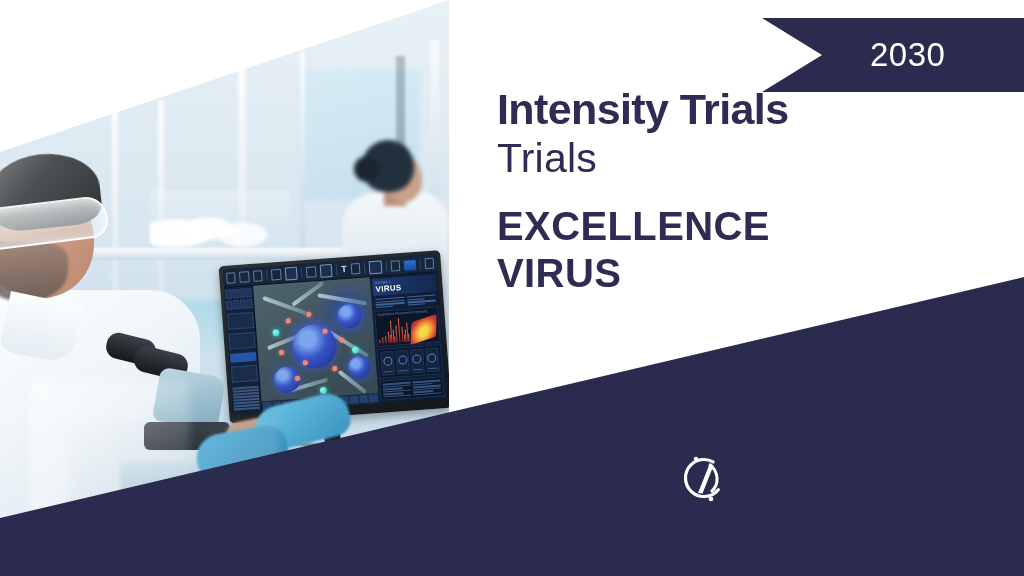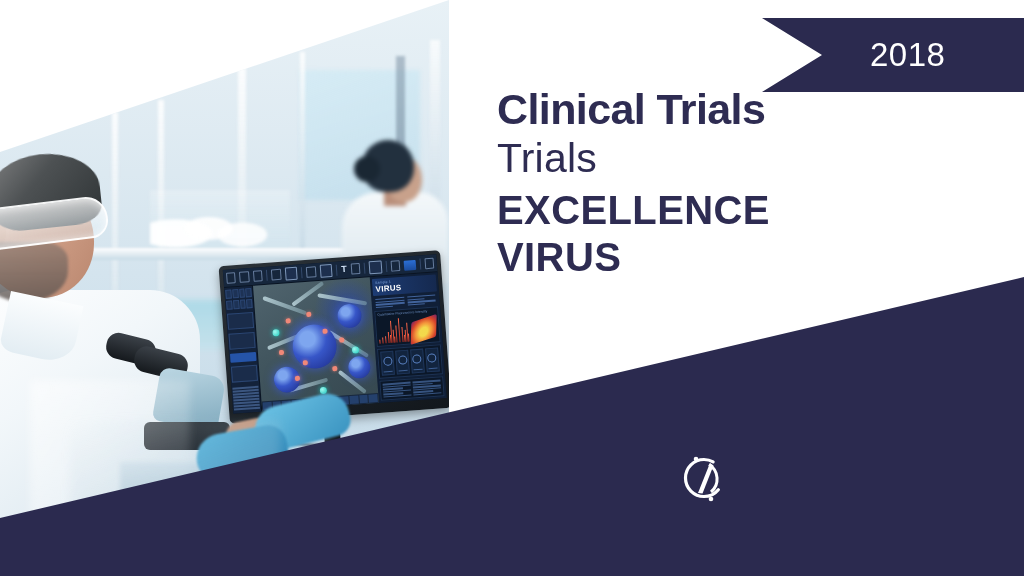--- a/index.html
+++ b/index.html
@@ -338,21 +338,21 @@
     line-height: 1.0; white-space: nowrap;
   }
   .t-line2 {
     font-size: 41px; font-weight: 300; letter-spacing: 0.2px;
     line-height: 1.22; margin-top: 2px;
   }
   .t-line3, .t-line4 {
     font-size: 40px; font-weight: 600; letter-spacing: 0.4px;
     line-height: 1.18;
   }
-  .t-line3 { margin-top: 4px; }
+  .t-line3 { margin-top: 20px; }
 
   
   .logo {
     position:absolute; left: 678px; top: 452px;
     display:flex; align-items:center; gap: 13px;
   }
   .logo .mark { width: 52px; height: 52px; display:block;}
   .logo .wordmark {
     color:#ffffff; font-size: 38px; font-weight: 500; letter-spacing: -0.6px;
     line-height: 1;
@@ -604,25 +604,25 @@
       <div class="glove-2"></div>
       <div class="glove-1"></div>
       <div class="fold-b"></div>
       <div class="fold-a"></div>
     </div>
   </div>
 
   <div class="navy-band"></div>
 
   <div class="ribbon">
-    <span class="year">2018</span>
+    <span class="year">2030</span>
   </div>
 
   <div class="title-block">
-    <div class="t-line1">Clinical Trials</div>
+    <div class="t-line1">Intensity Trials</div>
     <div class="t-line2">Trials</div>
     <div class="t-line3">EXCELLENCE</div>
     <div class="t-line4">VIRUS</div>
   </div>
 
   <div class="logo">
     <svg class="mark" viewBox="0 0 52 52">
 
       <path d="M 26 7.5 A 18.5 18.5 0 1 0 26 44.5 A 18.5 18.5 0 0 0 26 7.5" fill="none" stroke="#ffffff" stroke-width="3.2" stroke-linecap="round" stroke-dasharray="84 32" stroke-dashoffset="10"></path>
 

